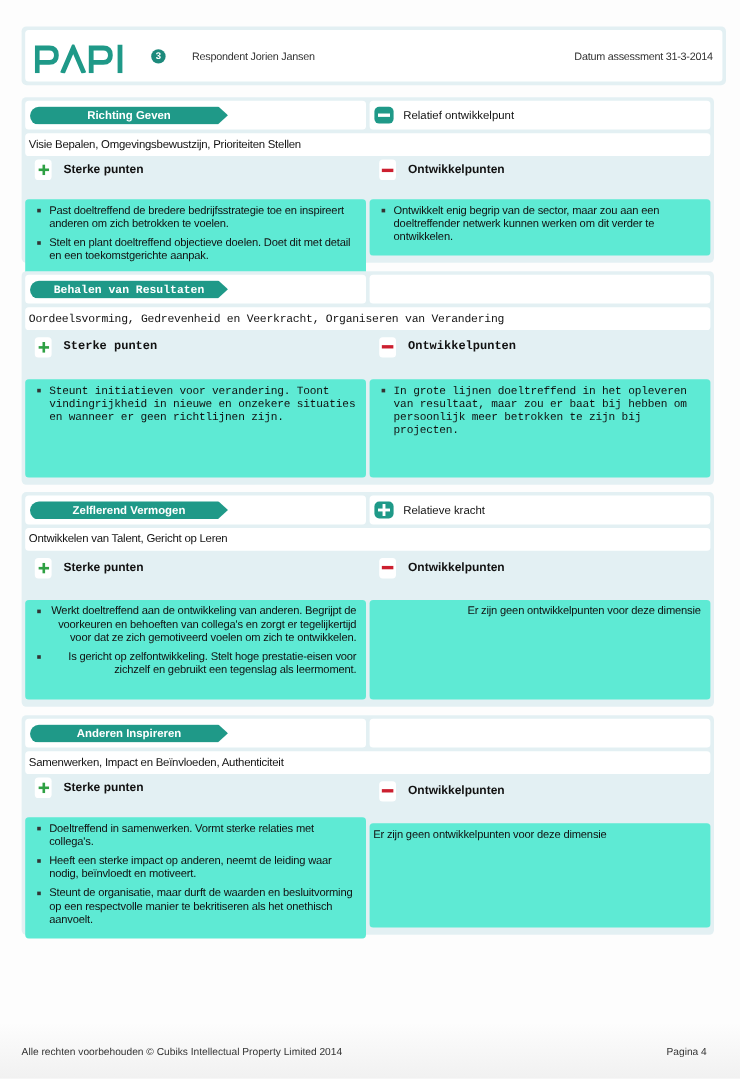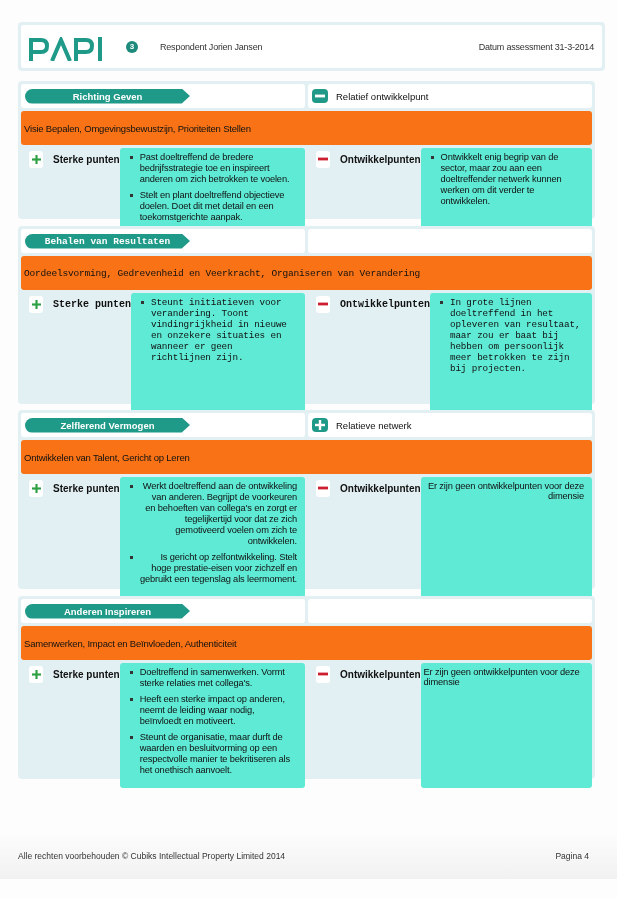--- a/index.html
+++ b/index.html
@@ -36,42 +36,42 @@
     display: flex; align-items: center; justify-content: center; position: relative;
     clip-path: polygon(0 0, 95% 0, 100% 50%, 95% 100%, 0 100%);
     border-radius: 8px;
   }
   .rel-icon {
     width: 16px; height: 14px; border-radius: 4px; background: #1f9988;
     display: flex; align-items: center; justify-content: center; margin-right: 8px;
   }
   .rel-label { font-size: 9.5px; color: #111; }
   .competences {
-    background: #f97316; margin-top: 3px; height: 34px; border-radius: 3px;
+    background: #ffffff; margin-top: 3px; height: 19px; border-radius: 3px;
     display: flex; align-items: center; padding-left: 3px; font-size: 9.5px; letter-spacing: -0.2px;
   }
   .cols { display: flex; gap: 3px; margin-top: 3px; }
-  .col { flex: 1; display: flex; flex-direction: row; }
+  .col { flex: 1; display: flex; flex-direction: column; gap: 16px; }
   .col-head { height: 22px; display: flex; align-items: center; padding-left: 8px; font-weight: bold; font-size: 10px; }
   .col-icon {
     width: 14px; height: 17px; background: #fff; border-radius: 3px;
     display: flex; align-items: center; justify-content: center; margin-right: 10px;
   }
   .col-body { background: #5eead4; border-radius: 3px; padding: 4px 8px 5px 6px; flex: 1; }
   .col-body ul { list-style: none; }
   .col-body li {
     position: relative; padding-left: 14px; font-size: 9.3px; line-height: 11px; margin-bottom: 5px; letter-spacing: -0.15px;
   }
   .col-body li::before {
     content: ""; position: absolute; left: 4px; top: 4px; width: 3px; height: 3px; background: #333;
   }
   .empty-text { font-size: 9.3px; letter-spacing: -0.15px; margin-left: -3px; }
 
   .footer {
-    position: absolute; left: 0; top: 832px; width: 617px; height: 47px;
+    position: absolute; left: 0; top: 852px; width: 617px; height: 47px;
     background: linear-gradient(#fdfdfd, #f1f1f1);
     display: flex; align-items: center; justify-content: space-between; padding: 0 28px 0 18px;
     font-size: 8.5px; color: #333;
   }
 </style>
 </head>
 <body>
 
 <div class="header">
   <div class="header-inner">
@@ -191,21 +191,21 @@
       <div class="half">
         <div class="pill">Zelflerend Vermogen</div>
       </div>
       <div class="half">
         <span class="rel-icon">
           <svg width="10" height="10" viewBox="0 0 10 10">
             <rect x="3.8" y="0" width="2.4" height="10" fill="#fff"></rect>
             <rect x="0" y="3.8" width="10" height="2.4" fill="#fff"></rect>
           </svg>
         </span>
-        <span class="rel-label">Relatieve netwerk</span>
+        <span class="rel-label">Relatieve kracht</span>
       </div>
     </div>
     <div class="competences">Ontwikkelen van Talent, Gericht op Leren</div>
     <div class="cols" style="height:calc(100% - 52px)">
       <div class="col">
         <div class="col-head">
           <span class="col-icon">
             <svg width="9" height="9" viewBox="0 0 10 10">
               <rect x="3.8" y="0" width="2.4" height="10" fill="#2ea043"></rect>
               <rect x="0" y="3.8" width="10" height="2.4" fill="#2ea043"></rect>

